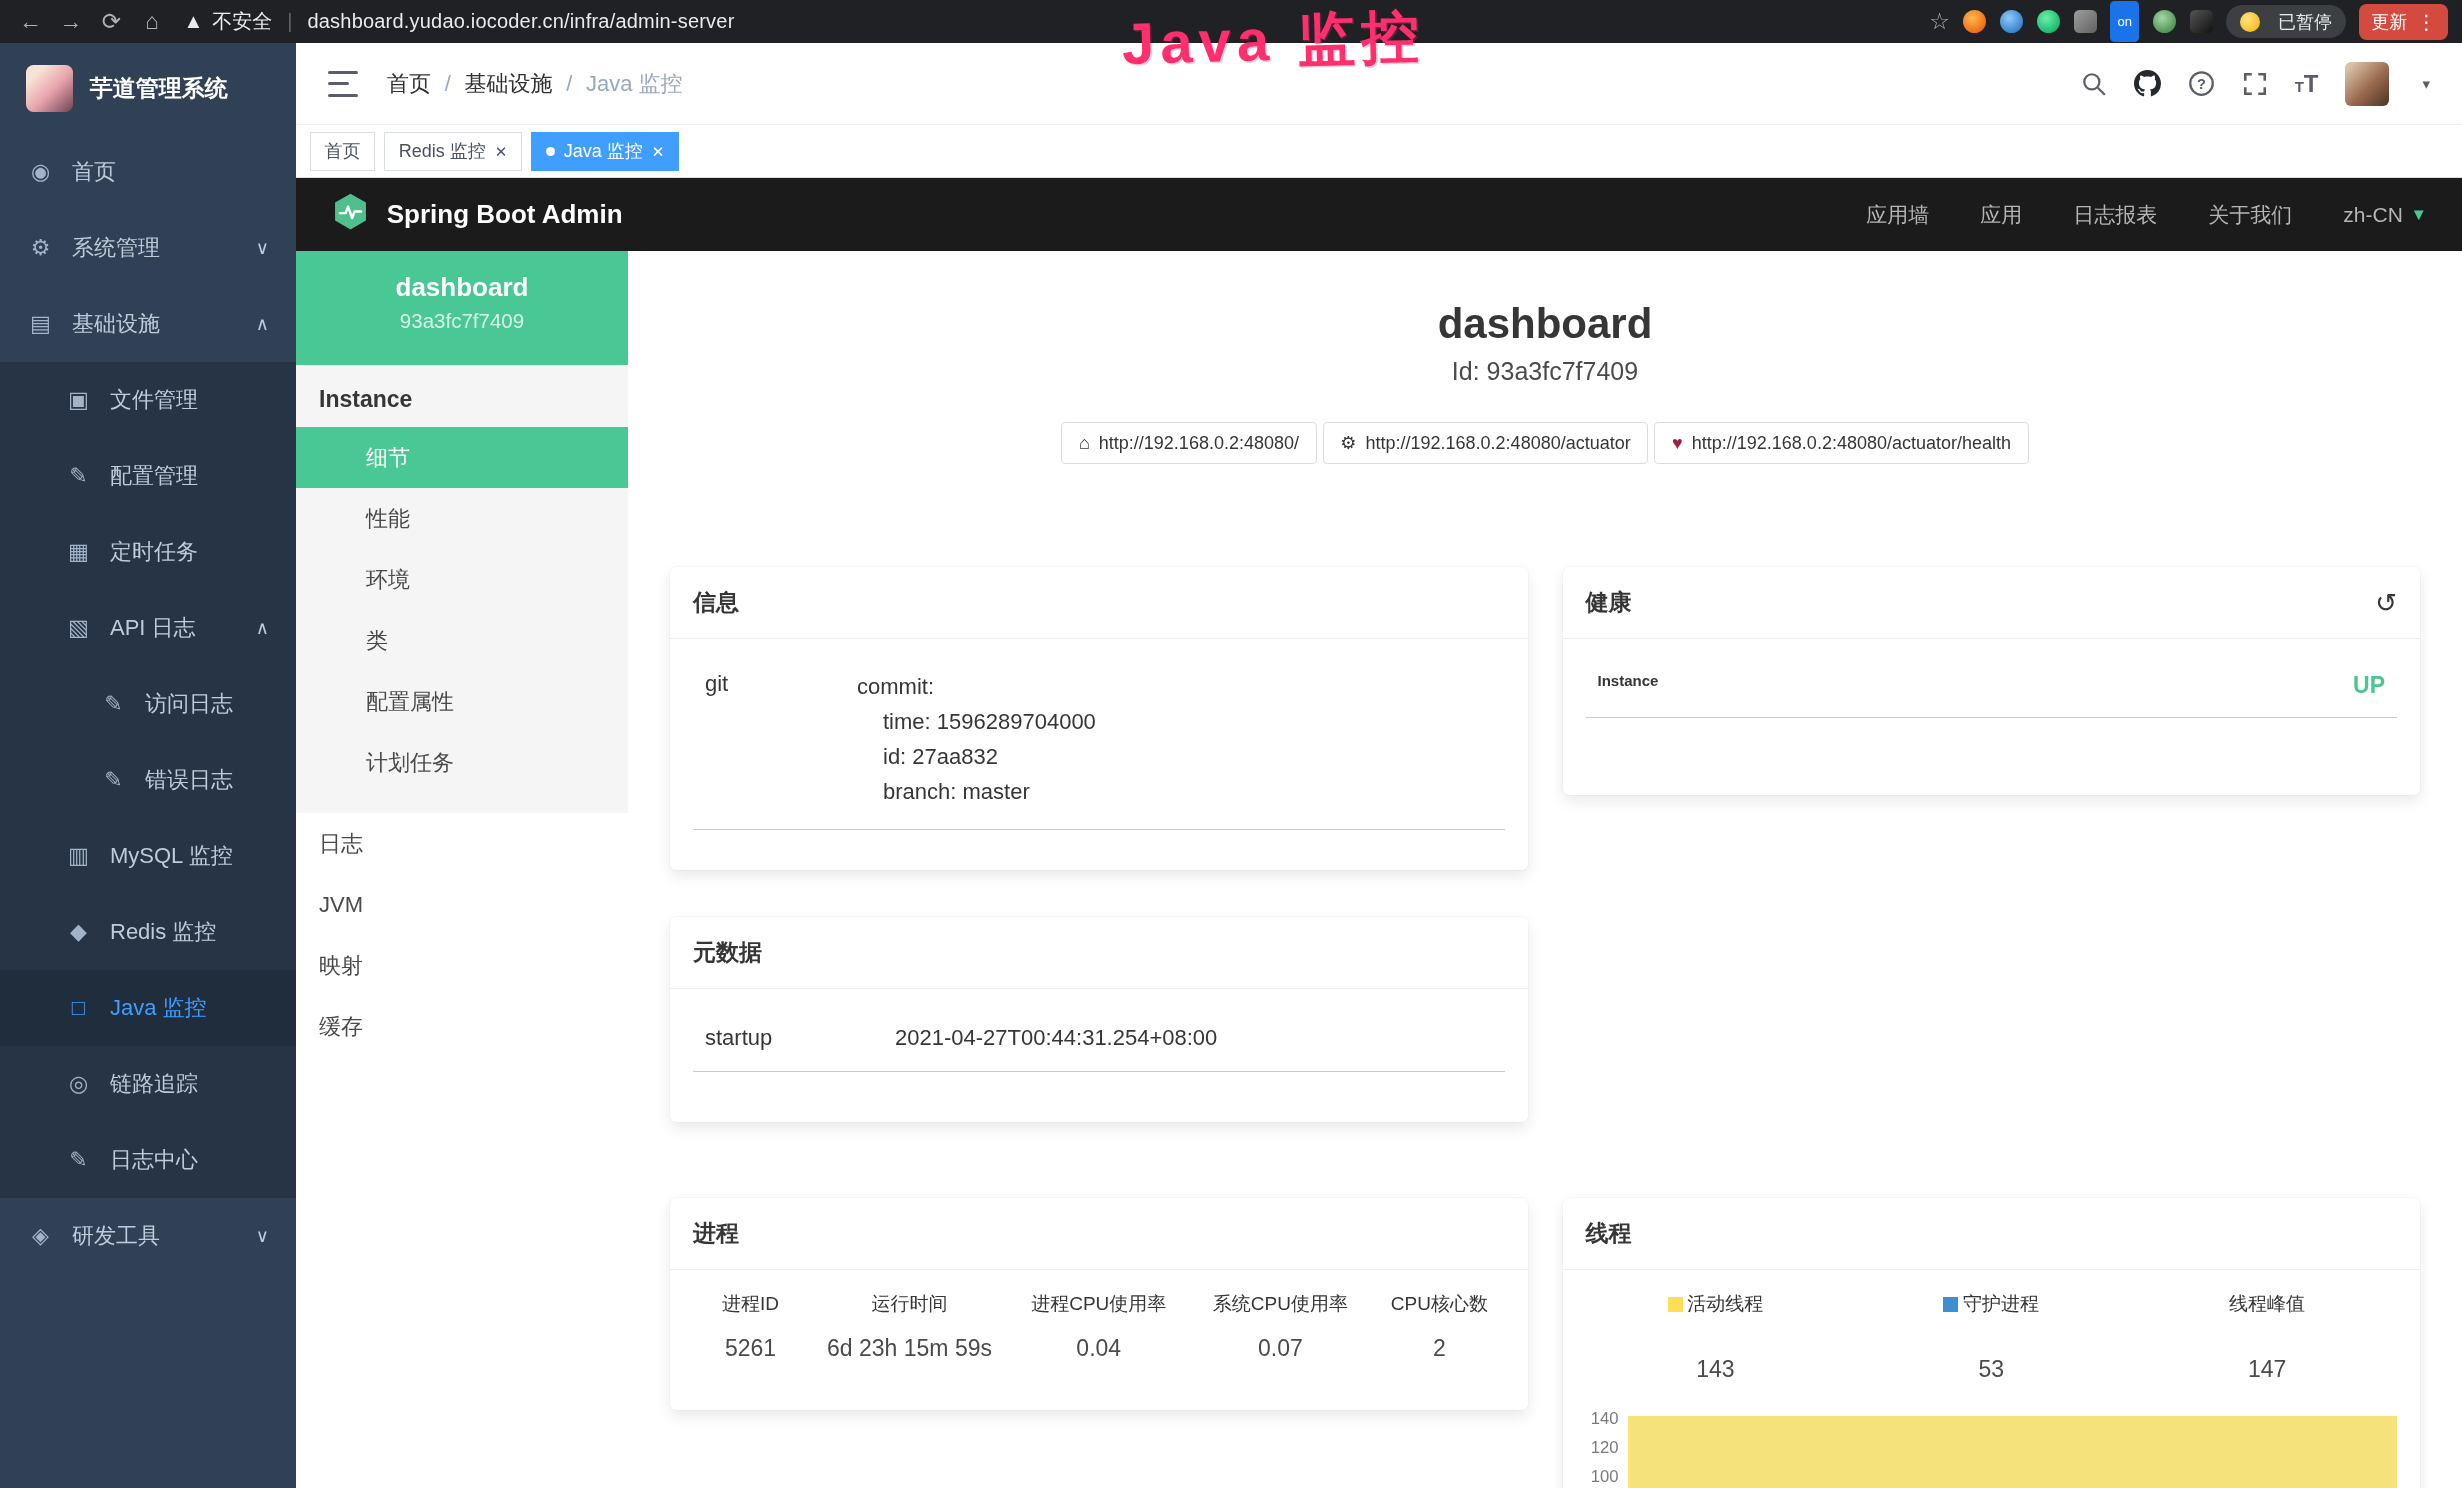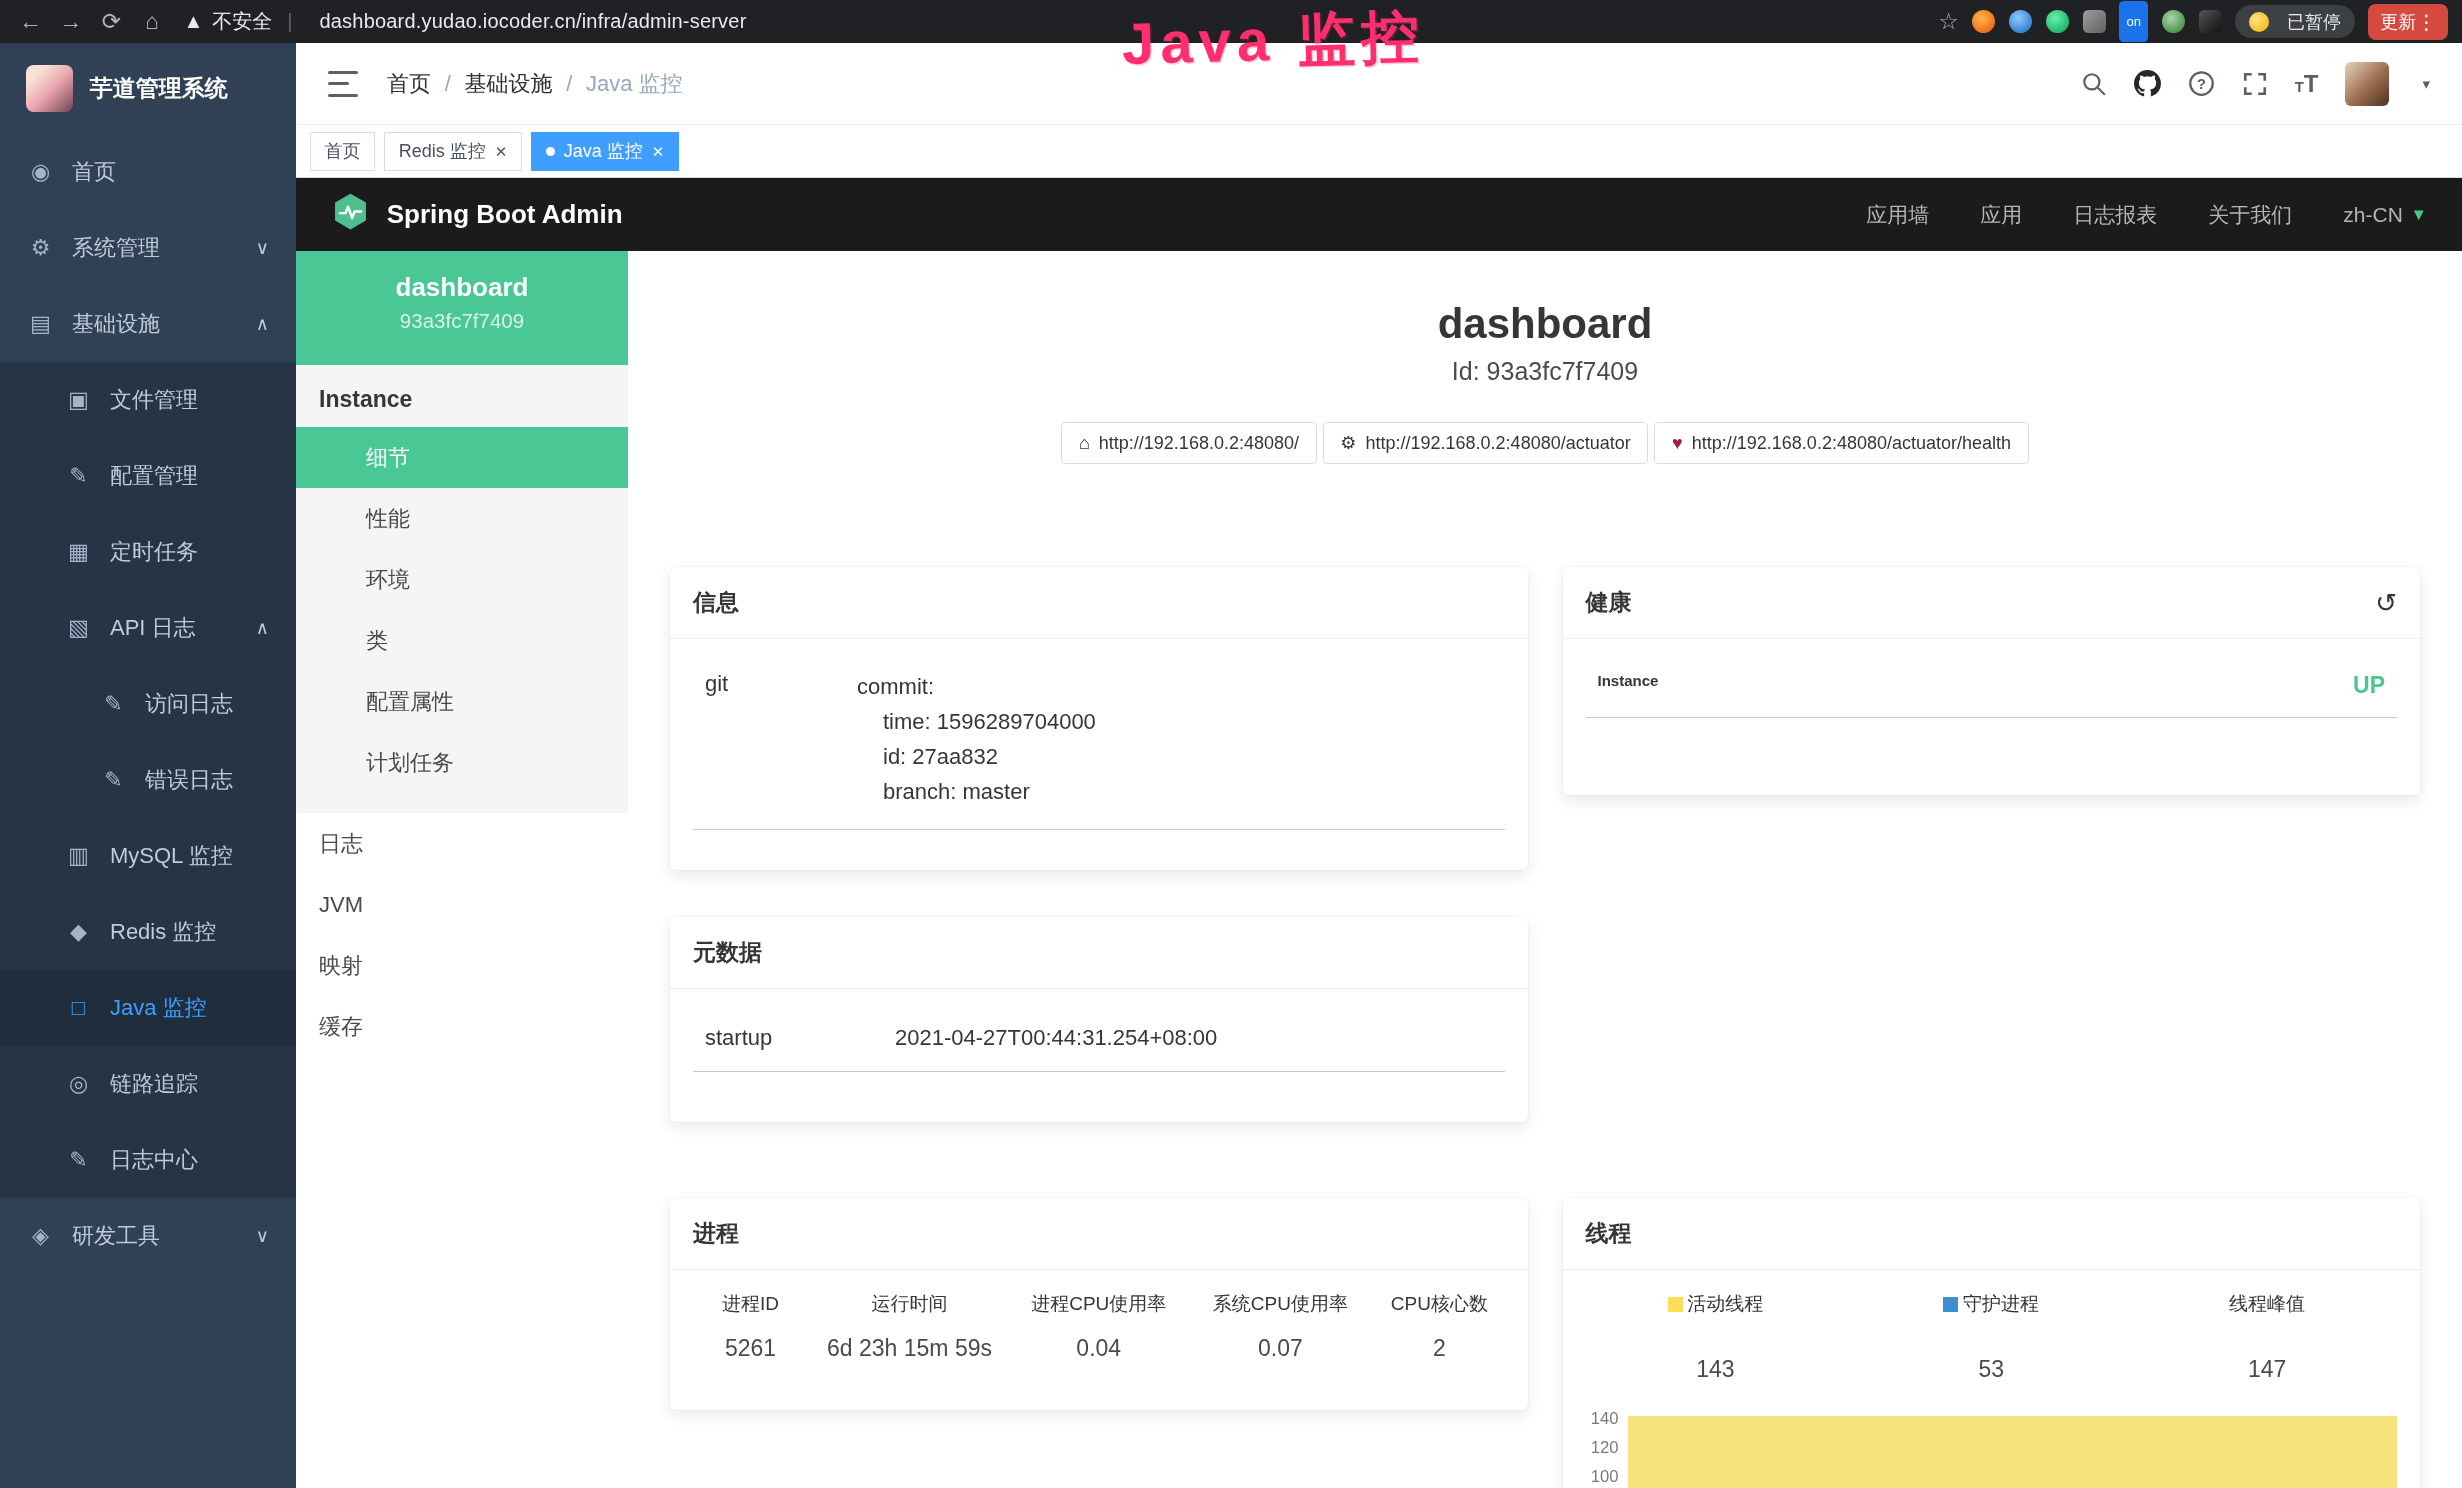--- a/index.html
+++ b/index.html
@@ -7,29 +7,29 @@
   .screen { position:relative; width:2462px; height:1489px; background:#fff; overflow:hidden; }
 
   
   .browser { position:absolute; top:0; left:0; right:0; height:43px; background:#202124; display:flex; align-items:center; padding:0 13.7px; color:#d3d6da; font-size:20px; z-index:5; }
   .bnav { display:flex; align-items:center; gap:7.6px; font-size:23px; color:#aeb1b6; }
   .bnav span { width:33px; text-align:center; cursor:pointer; }
   .omni { display:flex; align-items:center; margin-left:15px; gap:9px; flex:1; min-width:0; }
   .warn-tri { color:#e8eaed; font-size:20px; }
   .sec-label { color:#e8eaed; }
   .omni .sep { color:#5f6368; margin:0 6px; }
-  .url-text { color:#e8eaed; letter-spacing:0.2px; white-space:nowrap;margin-left:12px; }
+  .url-text { color:#e8eaed; letter-spacing:0.2px; white-space:nowrap; }
   .bright { margin-left:auto; display:flex; align-items:center; gap:13.7px; }
   .star { font-size:23px; color:#aeb1b6; cursor:pointer; }
   .ext { width:23px; height:23px; border-radius:50%; flex:0 0 auto; cursor:pointer; }
   .ext.sq { border-radius:5.3px; }
   .ext-on { width:29px; height:41px; border-radius:4.6px; background:#1a73e8; color:#fff; font-size:13px; display:flex; align-items:center; justify-content:center; cursor:pointer; }
   .pill-paused { display:flex; align-items:center; gap:18px; background:#3c4043; border-radius:18px; padding:4.6px 13.7px; color:#e8eaed; font-size:18px; cursor:pointer; }
   .emoji-dot { width:20px; height:20px; border-radius:50%; background:radial-gradient(circle at 35% 35%, #ffe082, #f4b400); }
-  .pill-update { display:flex; align-items:center; background:#d44a3e; border-radius:7.6px; padding:6px 12px; color:#fff; font-size:18px; cursor:pointer; }
+  .pill-update { display:flex; align-items:center; gap:9px; background:#d44a3e; border-radius:7.6px; padding:6px 12px; color:#fff; font-size:18px; cursor:pointer; }
   .kebab { font-size:20px; color:#fff; }
 
   
   .annotation { position:absolute; left:1122px; top:1.5px; z-index:50; font-size:58px; font-weight:bold; color:#ff2e6d; letter-spacing:6px; transform:rotate(-1.5deg); text-shadow:1.5px 1.5px 0 rgba(255,46,109,.25); pointer-events:none; }
 
   
   .sidebar { position:absolute; top:43px; left:0; width:296px; bottom:0; background:#304156; color:#bfcbd9; font-size:22px; z-index:2; }
   .logo { height:91px; display:flex; align-items:center; gap:16.7px; padding:0 26px; color:#fff; font-weight:bold; font-size:23px; cursor:pointer; }
   .logo-img { width:47px; height:47px; border-radius:7.6px; background:linear-gradient(135deg,#f7e3d5 20%,#e8a3ad 55%,#6e4350); flex:0 0 auto; }
   .mi { height:76px; display:flex; align-items:center; gap:18px; padding:0 27px; cursor:pointer; }

